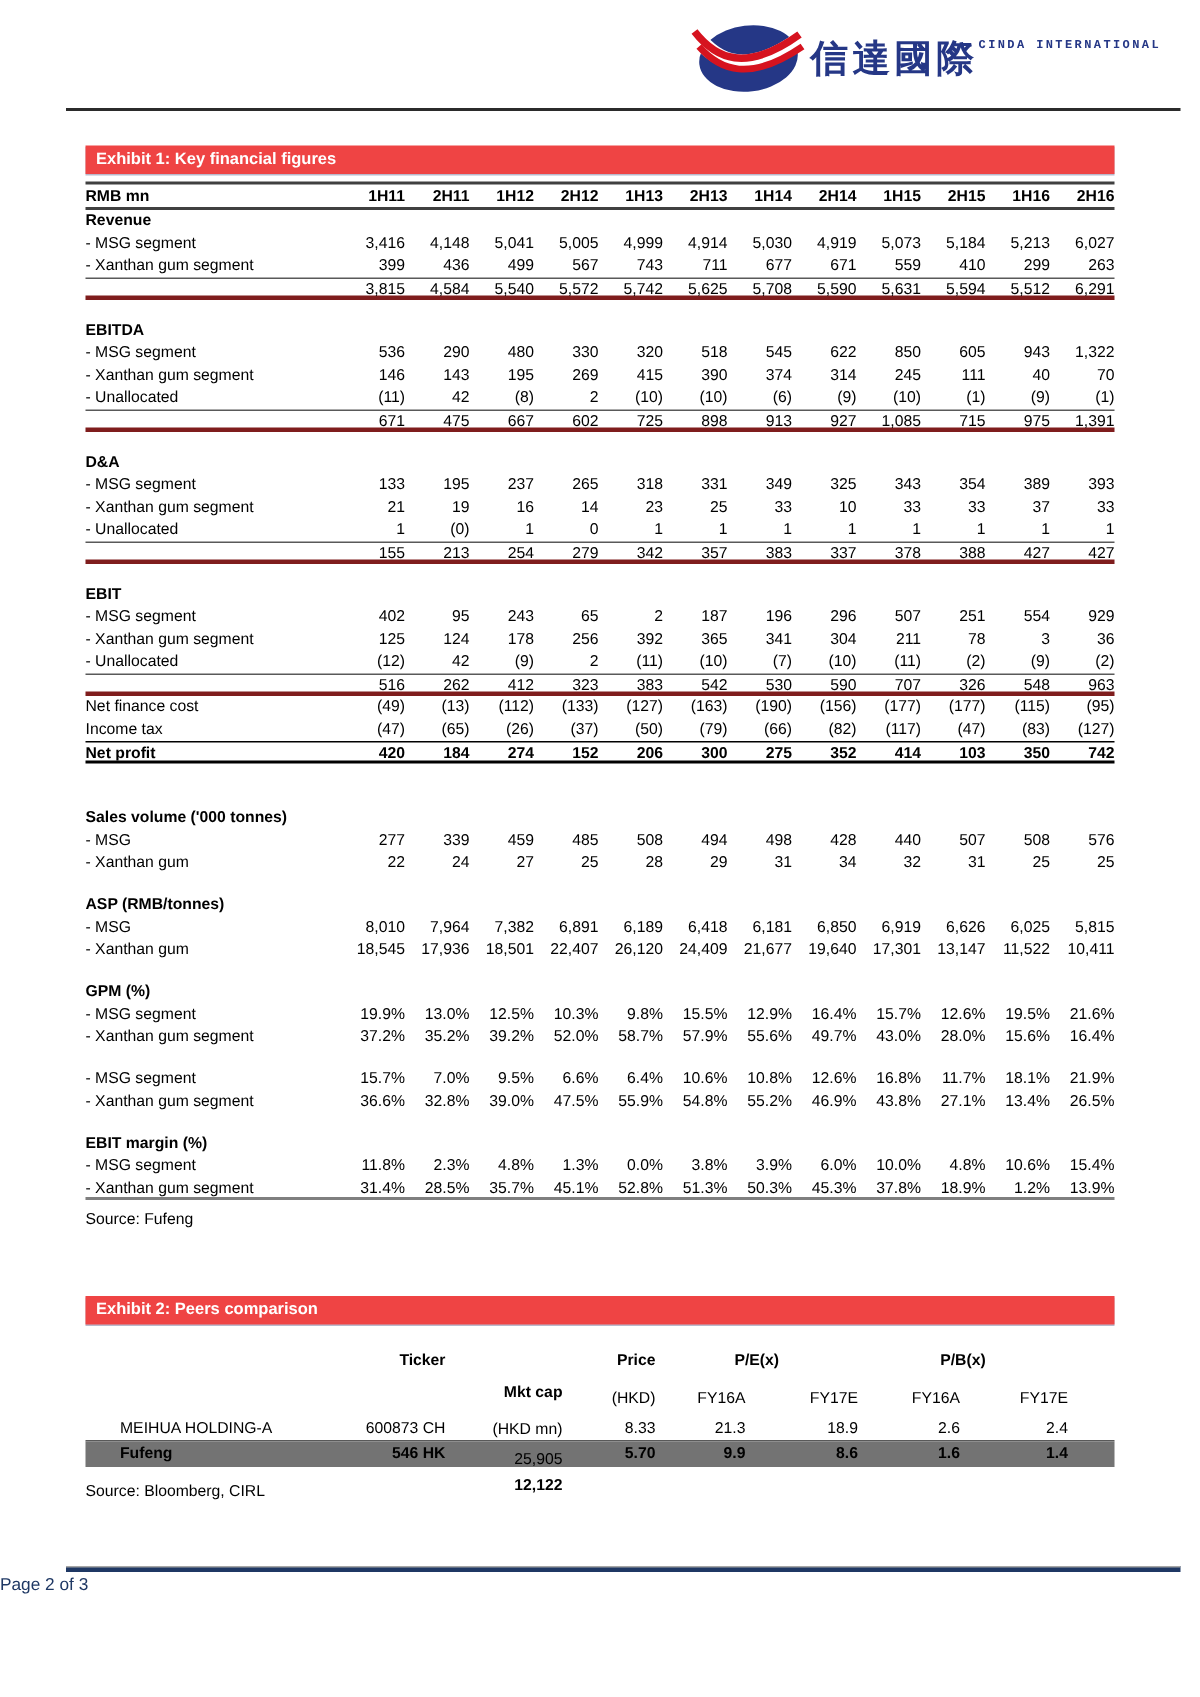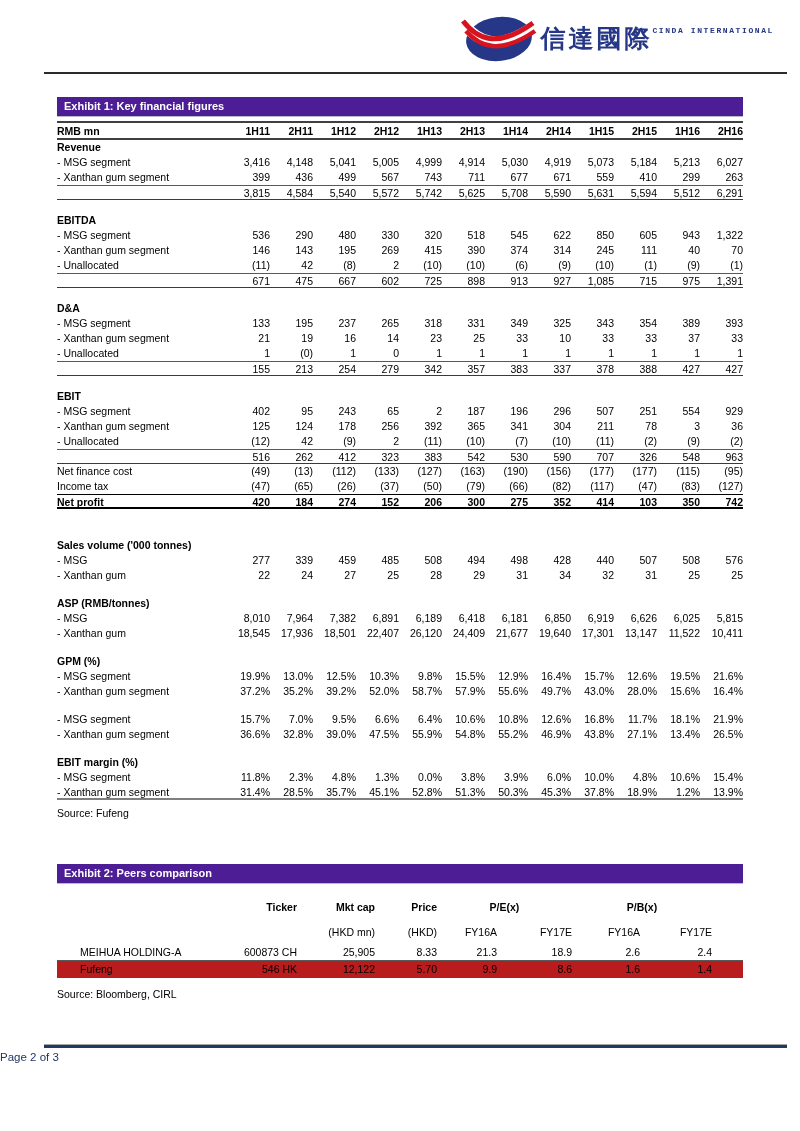--- a/index.html
+++ b/index.html
@@ -10,54 +10,54 @@
   
   .logo-wrap{position:absolute;top:12px;right:26px;display:flex;align-items:center;}
   .logo-mark{width:74px;height:54px;overflow:visible;}
   .logo-text{display:flex;flex-direction:row;margin-left:4px;}
   .logo-cn{font-size:25px;font-weight:bold;color:#253786;letter-spacing:3px;line-height:28px;font-family:"DejaVu Sans", sans-serif;}
   .logo-en{font-size:8px;font-weight:bold;color:#253786;letter-spacing:1.6px;margin-top:1px;font-family:Liberation Mono, monospace;}
   .top-rule{position:absolute;top:72px;left:44px;right:13px;border-top:2px solid #2b2b2b;}
 
   
   .content{position:absolute;left:57px;width:686px;top:97px;}
-  .exh-bar{background:#4c1d95;color:#ffffff;font-weight:bold;font-size:11px;height:19px;line-height:19px;padding-left:7px;box-shadow:0 1px 0 #b9b9cc;}
+  .exh-bar{background:#ef4444;color:#ffffff;font-weight:bold;font-size:11px;height:19px;line-height:19px;padding-left:7px;box-shadow:0 1px 0 #b9b9cc;}
 
   
   .fin-table{margin-top:5px;}
   .row{display:flex;height:15px;line-height:15px;font-size:10.5px;box-sizing:border-box;}
   .row .lbl{width:170px;white-space:nowrap;overflow:hidden;}
   .row .v{width:43px;text-align:right;white-space:nowrap;}
   .row .b, .section .lbl{font-weight:bold;}
   .thead{font-weight:bold;border-top:2px solid #404040;border-bottom:2px solid #404040;height:19px;line-height:17px;}
-  .total{border-top:1px solid #595959;border-bottom:1px solid #7f1d1d;}
+  .total{border-top:1px solid #595959;border-bottom:3px solid #7f1d1d;}
   .netprofit{font-weight:bold;border-top:1.5px solid #000;border-bottom:2px solid #000;}
   .last{border-bottom:2.5px solid #7f7f7f;}
   .spacer{height:13px;}
   .spacer.big{height:29px;}
   .source{font-size:10.5px;margin-top:7px;}
 
   
   .exh2{margin-top:45px;}
   .e2-row{display:flex;font-size:10.5px;height:17px;line-height:17px;box-sizing:border-box;white-space:nowrap;}
   .e2-h1{margin-top:16px;font-weight:bold;}
   .e2-h2{margin-top:8px;}
   .c-name{width:148px;padding-left:23px;text-align:left;box-sizing:border-box;}
   .c-ticker{width:92px;text-align:right;}
-  .c-mktcap{width:78px;text-align:right;}
+  .c-mktcap{width:78px;text-align:right;margin-top:21px;}
   .c-price{width:62px;text-align:right;}
   .c-pe16{width:60px;text-align:right;}
   .c-pe17{width:75px;text-align:right;}
   .c-pb16{width:68px;text-align:right;}
   .c-pb17{width:72px;text-align:right;}
   .c-pegrp{width:135px;text-align:center;}
   .c-pbgrp{width:140px;text-align:center;}
   .e2-data{margin-top:3px;}
   .e2-sep{border-bottom:1px solid #595959;}
-  .e2-row.highlight{background:#b91c1c;font-weight:normal;}
+  .e2-row.highlight{background:#737373;font-weight:bold;}
   .source2{font-size:10.5px;margin-top:10px;}
 
   
   .footer-rule{position:absolute;top:1044px;left:44px;right:13px;height:2.5px;background:#1f3864;border-top:1px solid #a6a6a6;}
   .footer-text{position:absolute;top:1051px;left:0;width:100%;text-align:left;color:#1f3864;font-size:11.5px;}
 </style>
 </head>
 <body>
 
 <div class="logo-wrap">

